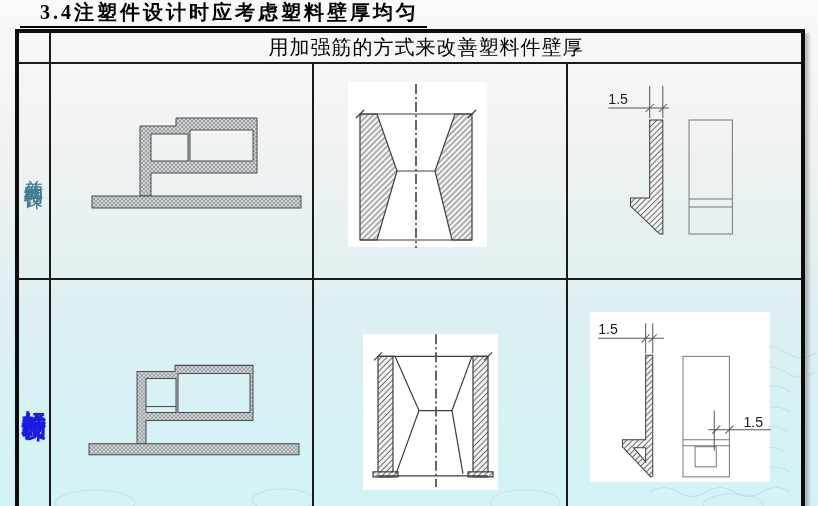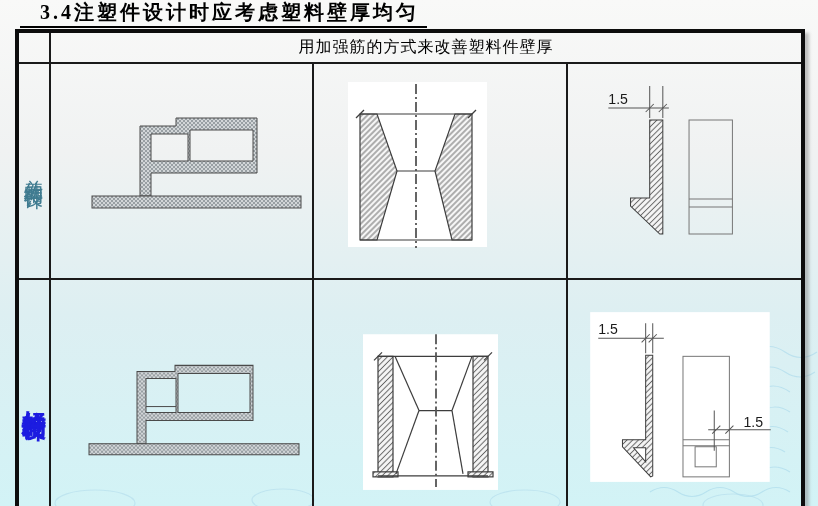--- a/index.html
+++ b/index.html
@@ -14,21 +14,21 @@
        border-bottom:2px solid #000;padding:0 8px 1px 20px;white-space:nowrap;}
   .tbl{position:absolute;left:15px;top:29px;width:790px;height:478px;
        border:4px solid #0d0d0d;border-bottom:none;box-sizing:border-box;
        display:grid;grid-template-columns:32px 263px 254px 1fr;
        grid-template-rows:31px 216px 1fr;
        box-shadow:4px 4px 3px rgba(125,125,125,.45);}
   .cell{position:relative;box-sizing:border-box;}
   .b-r{border-right:2px solid #1a1a1a;}
   .b-b{border-bottom:2px solid #1a1a1a;}
   .hdr-span{grid-column:2/5;display:flex;align-items:center;justify-content:center;
-       font-family:Liberation Sans, sans-serif;font-size:16px;letter-spacing:1px;color:#000;}
+       font-family:Liberation Sans, sans-serif;font-size:20px;letter-spacing:1px;color:#000;}
   .label-cell{display:flex;align-items:center;justify-content:center;}
   .vlabel{writing-mode:vertical-rl;text-orientation:upright;
        font-family:"Liberation Serif",serif;line-height:1;}
   .vlabel.poor{font-size:19px;letter-spacing:2px;color:#3f7b90;}
   .vlabel.good{font-size:24px;font-weight:bold;letter-spacing:1px;color:#1c1ce0;
        transform:scaleY(1.04);}
   .cell svg.draw{position:absolute;inset:0;width:100%;height:100%;}
   .dim-text{font-family:"Liberation Sans",sans-serif;font-size:14px;fill:#1a1a1a;}
 </style>
 </head>

